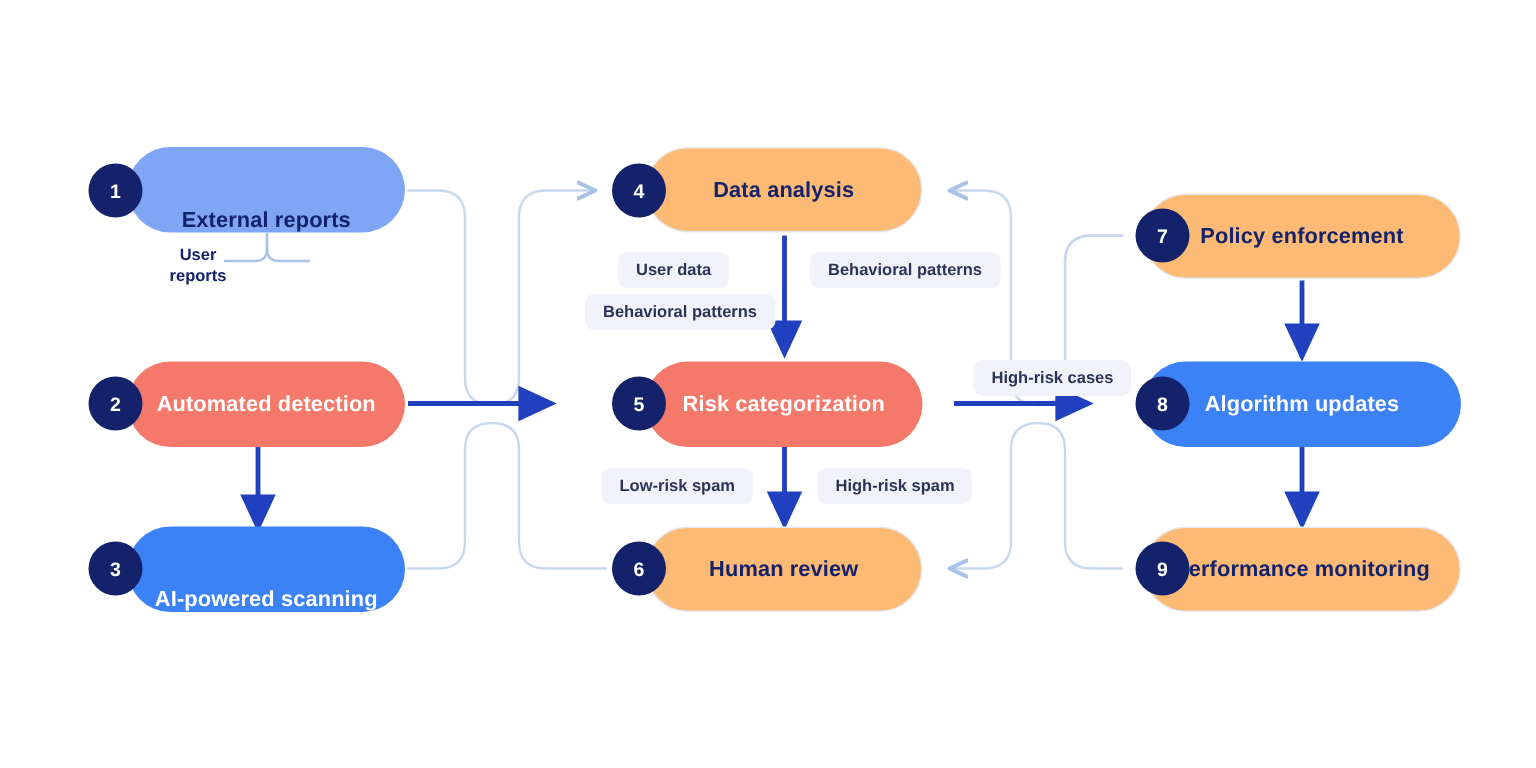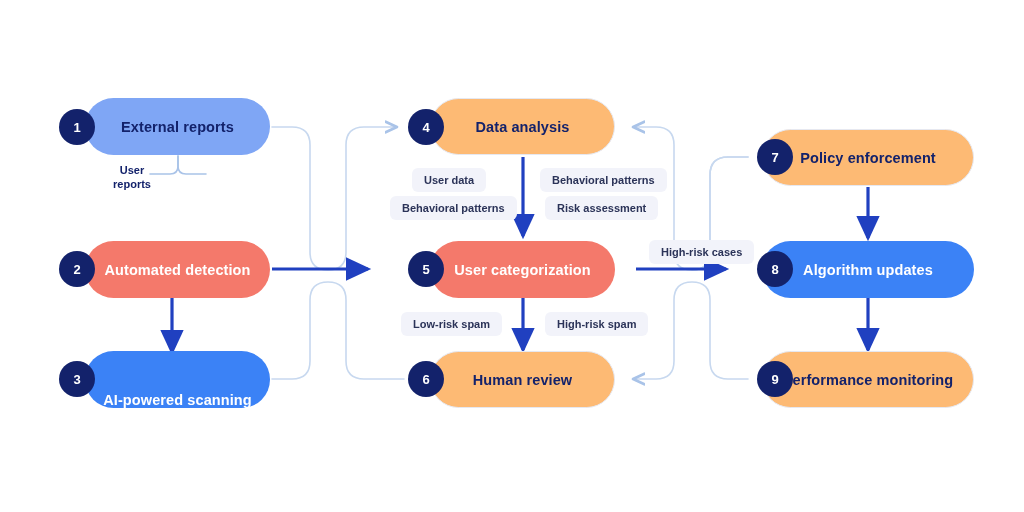--- a/index.html
+++ b/index.html
@@ -87,21 +87,21 @@
       <path d="M172,272 L172,352" stroke-width="3.2" marker-end="url(#ah-solid)"></path>
       <path d="M272,269 L368,269" stroke-width="3.2" marker-end="url(#ah-solid)"></path>
       <path d="M523,157 L523,236" stroke-width="3.2" marker-end="url(#ah-solid)"></path>
       <path d="M523,298 L523,350" stroke-width="3.2" marker-end="url(#ah-solid)"></path>
       <path d="M636,269 L726,269" stroke-width="3.2" marker-end="url(#ah-solid)"></path>
       <path d="M868,187 L868,238" stroke-width="3.2" marker-end="url(#ah-solid)"></path>
       <path d="M868,298 L868,350" stroke-width="3.2" marker-end="url(#ah-solid)"></path>
     </g>
   </svg>
 
-  <div class="node blue" style="left:85px; top:98px; width:185px; height:57px;">
+  <div class="node blue" style="left:85px; top:98px; width:185px; height:57px;align-items:flex-end;">
     <span>External reports</span>
   </div>
   <div class="badge" style="left:59px; top:109px;">
     <span>1</span>
   </div>
 
   <div class="subnote" style="left:100px; top:164px; width:64px;">User
 reports</div>
 
   <div class="node coral" style="left:85px; top:241px; width:185px; height:57px;">
@@ -127,26 +127,23 @@
 
   <div class="chip" style="left:412px; top:168px;">
     <span>User data</span>
   </div>
   <div class="chip" style="left:540px; top:168px;">
     <span>Behavioral patterns</span>
   </div>
   <div class="chip" style="left:390px; top:196px;">
     <span>Behavioral patterns</span>
   </div>
-  <div class="chip" style="left:545px; top:196px;">
-    <span>Risk assessment</span>
-  </div>
 
   <div class="node coral" style="left:430px; top:241px; width:185px; height:57px;">
-    <span>User categorization</span>
+    <span>Risk categorization</span>
   </div>
   <div class="badge" style="left:408px; top:251px;">
     <span>5</span>
   </div>
 
   <div class="chip" style="left:401px; top:312px;">
     <span>Low-risk spam</span>
   </div>
   <div class="chip" style="left:545px; top:312px;">
     <span>High-risk spam</span>

